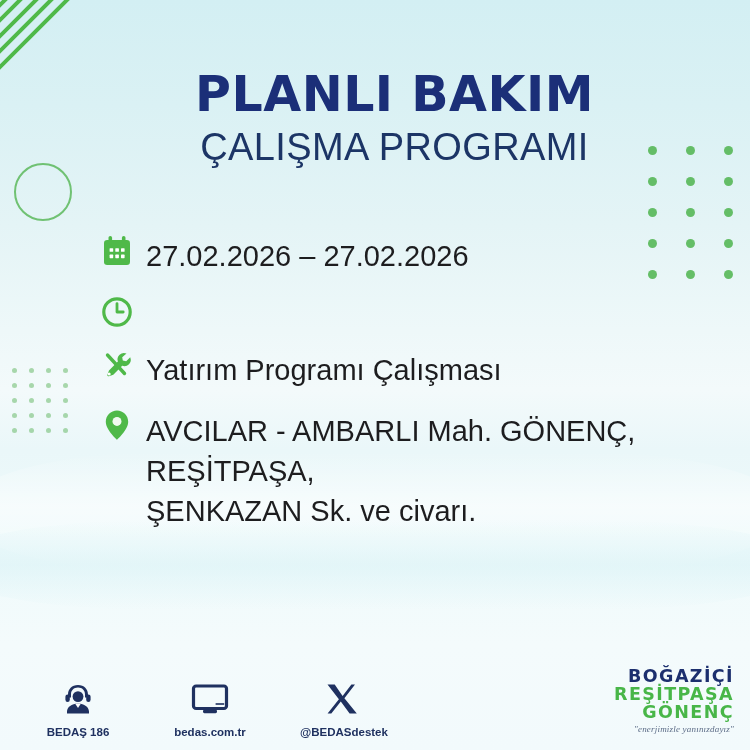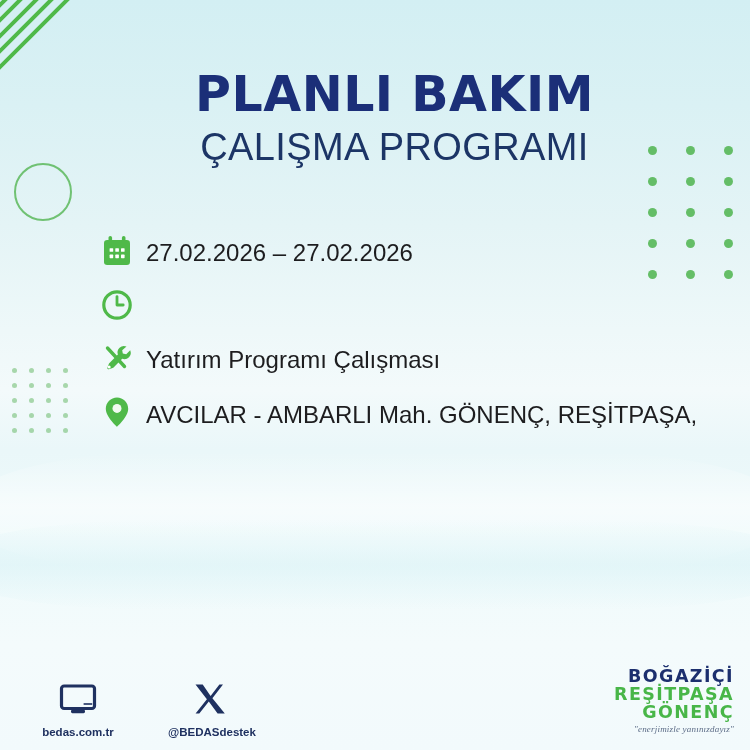--- a/index.html
+++ b/index.html
@@ -74,21 +74,21 @@
     margin-top:9px;
     font-size:38px; font-weight:400; letter-spacing:.4px;
     color:#1c3566; line-height:1.05; font-family:Liberation Sans, sans-serif;
   }
 
   
   .info { position:absolute; left:100px; top:232px; width:600px; }
   .row { display:flex; align-items:flex-start; margin-bottom:17px; }
   .row .ico { width:46px; flex:0 0 46px; display:flex; align-items:flex-start; justify-content:flex-start; padding-top:2px; }
   .row .txt {
-    font-size:24px; color:#1d1d1f; line-height:1.33; padding-top:5px;
+    font-size:29px; color:#1d1d1f; line-height:1.33; padding-top:5px;
     font-family:"Liberation Sans", sans-serif;
   }
   #row-location .txt { line-height:1.38; }
   #row-location { margin-bottom:12px; }
 
   
   .footer { position:absolute; left:0; right:0; bottom:0; height:110px; }
   .social { position:absolute; left:36px; bottom:12px; display:flex; gap:48px; }
   .social .item { width:84px; text-align:center; }
   .social .glyph { height:44px; display:flex; align-items:flex-end; justify-content:center; }
@@ -217,29 +217,43 @@
 
     <div class="row" id="row-location">
       <div class="ico">
         <svg width="34" height="34" viewBox="0 0 34 34" aria-hidden="true">
           <path d="M17 2.5 c-6.2 0 -11.2 5.0 -11.2 11.2 c0 8.2 11.2 18.0 11.2 18.0 s11.2 -9.8 11.2 -18.0 c0 -6.2 -5.0 -11.2 -11.2 -11.2 z" fill="#4fb949"></path>
           <circle cx="17" cy="13.4" r="4.5" fill="#ffffff" fill-opacity="0.92"></circle>
         </svg>
       </div>
       <div class="txt">
         <span>AVCILAR - AMBARLI Mah. GÖNENÇ, REŞİTPAŞA,</span><br>
+        <span>ŞENKAZAN Sk. ve civarı.</span>
       </div>
     </div>
 
   </div>
 
   <div class="footer">
 
     <div class="social">
 
+      <div class="item">
+        <div class="glyph">
+          <svg width="40" height="40" viewBox="0 0 40 40" aria-hidden="true">
+            <path d="M20 6 c-6.2 0 -10 4.2 -10 9.4 v3.2 h3 v-3.2 c0 -4 2.8 -6.8 7 -6.8 s7 2.8 7 6.8 v3.2 h3 v-3.2 C30 10.2 26.2 6 20 6 z" fill="#1f3160"></path>
+            <rect x="7.4" y="15.6" width="4.4" height="7.4" rx="2.2" fill="#1f3160"></rect>
+            <rect x="28.2" y="15.6" width="4.4" height="7.4" rx="2.2" fill="#1f3160"></rect>
+            <circle cx="20" cy="17.6" r="5.4" fill="#1f3160"></circle>
+            <path d="M20 24.4 c-6.4 0 -11 3.6 -11 8.2 v1.8 h22 v-1.8 c0 -4.6 -4.6 -8.2 -11 -8.2 z" fill="#1f3160"></path>
+            <path d="M17.4 24.9 l2.6 4.0 l2.6 -4.0 l-1.4 -0.4 h-2.4 z" fill="#ffffff"></path>
+          </svg>
+        </div>
+        <div class="cap">BEDAŞ 186</div>
+      </div>
 
       <div class="item">
         <div class="glyph">
           <svg width="42" height="40" viewBox="0 0 42 40" aria-hidden="true">
             <rect x="4.5" y="7" width="33" height="22.5" rx="2.6" fill="none" stroke="#1f3160" stroke-width="3.2"></rect>
             <rect x="14" y="30.8" width="14" height="3.4" rx="1.4" fill="#1f3160"></rect>
             <rect x="26.6" y="24.2" width="8.6" height="1.6" fill="#1f3160"></rect>
           </svg>
         </div>
         <div class="cap">bedas.com.tr</div>

